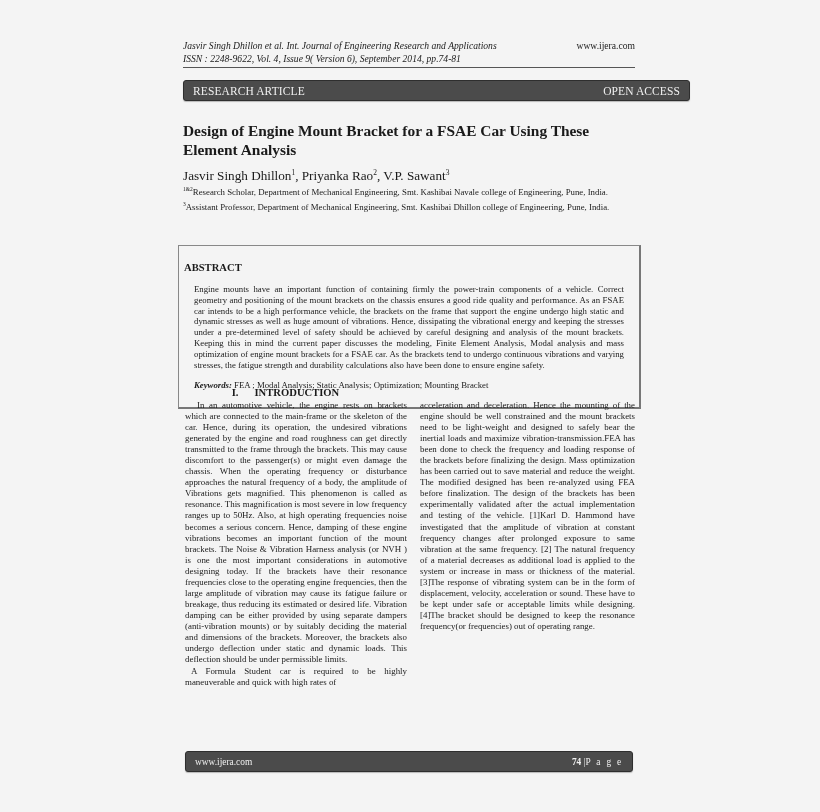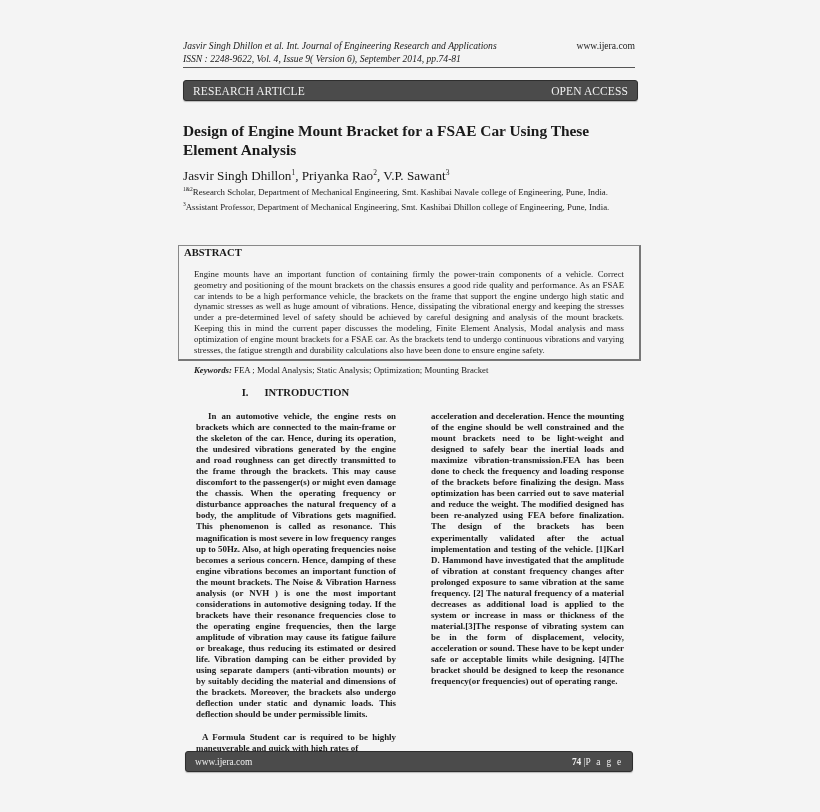--- a/index.html
+++ b/index.html
@@ -22,51 +22,51 @@
   .running-head .it { font-style: italic; }
   .bar {
     background: #4b4b4b;
     color: #f0f0f0;
     border: 1px solid #2e2e2e;
     border-radius: 3px;
     display: flex; justify-content: space-between; align-items: center;
     box-sizing: border-box;
     box-shadow: 0 1px 1px rgba(0,0,0,0.25);
   }
-  .top-bar { left: 183px; top: 80px; width: 455px; height: 21px; padding: 0 9px; font-size: 11.5px; letter-spacing: 0.1px; }
+  .top-bar { left: 183px; top: 80px; width: 507px; height: 21px; padding: 0 9px; font-size: 11.5px; letter-spacing: 0.1px; }
   .title {
     left: 183px; top: 121px; width: 460px;
     font-weight: bold; font-size: 15.4px; line-height: 19px;
   }
   .authors { left: 183px; top: 165px; font-size: 13.2px; line-height: 16px; white-space: nowrap; }
   .authors sup { font-size: 7.5px; }
   .affil { left: 183px; top: 183px; width: 460px; font-size: 8.8px; line-height: 12.4px; }
   .affil sup { font-size: 5.5px; vertical-align: 4px; }
   .abstract-box {
-    left: 178px; top: 245px; width: 463px; height: 116px;
+    left: 178px; top: 245px; width: 463px; height: 164px;
     border: 1px solid #888;
     border-right: 2px solid #777;
     border-bottom: 2px solid #777;
     box-sizing: border-box;
-    padding: 1px 5px 0 5px;
+    padding: 16px 5px 0 5px;
     font-size: 8.75px; line-height: 10.8px;
     text-align: justify;
   }
   .abstract-box h3 { margin: 0; font-size: 10.6px; line-height: 12px; font-weight: bold; }
   .abstract-box p { margin: 10px; }
   .abstract-box .kw-label { font-weight: bold; font-style: italic; }
   .section-heading {
-    left: 183px; top: 387px; width: 225px;
+    left: 173px; top: 387px; width: 225px;
     font-weight: bold; font-size: 10.6px; line-height: 12px; text-align: center;
   }
   .section-heading .num { margin-right: 16px; }
   .col {
     font-size: 8.9px; line-height: 11.05px; text-align: justify;
   }
-  .col p { margin: 12px; font-weight: bold; }
+  .col p { margin: 1px; }
   .col-left { left: 184px; top: 399px; width: 224px; }
   .col-right { left: 419px; top: 399px; width: 217px; }
   .indent { text-indent: 12px; }
   .indent-small { text-indent: 6px; }
   .bottom-bar { left: 185px; top: 751px; width: 448px; height: 21px; padding: 0 9px; font-size: 9.4px; }
   .bottom-bar .pg b { font-weight: bold; }
   .bottom-bar .pg .sp { letter-spacing: 1.8px; }
 </style>
 </head>
 <body>

